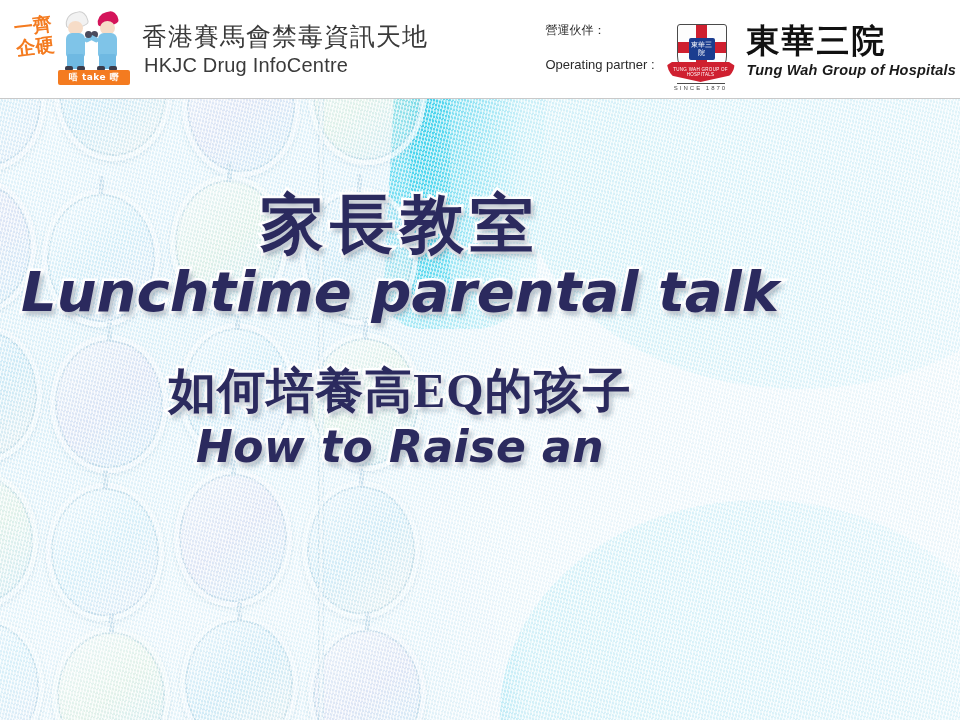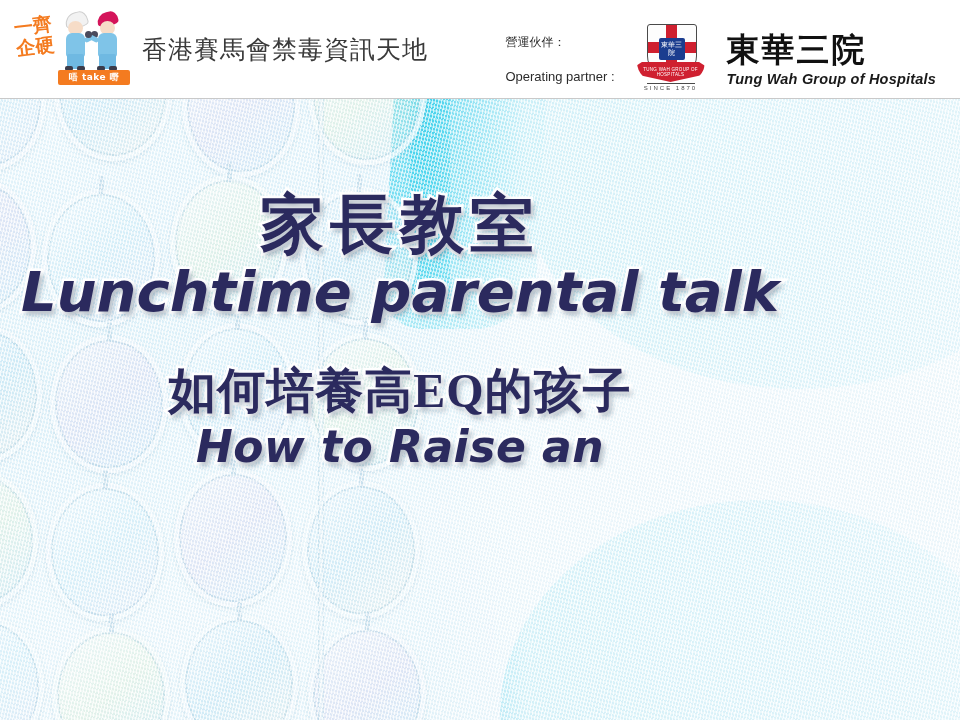--- a/index.html
+++ b/index.html
@@ -91,22 +91,22 @@
     line-height:30px;
   }
   .hdr-en{
     font-family:"Liberation Sans",sans-serif;
     font-size:20px;color:#3a3a3a;line-height:26px;letter-spacing:0.2px;
     padding-left:2px;
   }
 
   
   .hdr-right{
-    position:absolute;right:24px;top:22px;
-    display:flex;align-items:center;gap:20px;
+    position:absolute;right:4px;top:22px;
+    display:flex;align-items:flex-start;gap:10px;
   }
   .op-label{
     font-family:"DejaVu Sans","Liberation Sans",sans-serif;
     color:#2b2b2b;text-align:left;
   }
   .op-cn{font-size:12px;line-height:17px;}
   .op-en{font-size:13px;line-height:18px;font-family:"Liberation Sans",sans-serif;margin-top:17px;}
 
   
   .crest{position:relative;width:72px;height:76px;flex:0 0 72px;}
@@ -304,20 +304,21 @@
           <div class="m-boot r"></div>
           <div class="m-arm"></div>
           <div class="m-fist"></div>
         </div>
 
         <div class="m-banner">唔 take 嘢</div>
       </div>
 
       <div class="hdr-titles">
         <div class="hdr-cn">香港賽馬會禁毒資訊天地</div>
+        <div class="hdr-en">HKJC Drug InfoCentre</div>
       </div>
     </div>
 
     <div class="hdr-right">
 
       <div class="op-label">
         <div class="op-cn">營運伙伴：</div>
         <div class="op-en">Operating partner :</div>
       </div>
 

